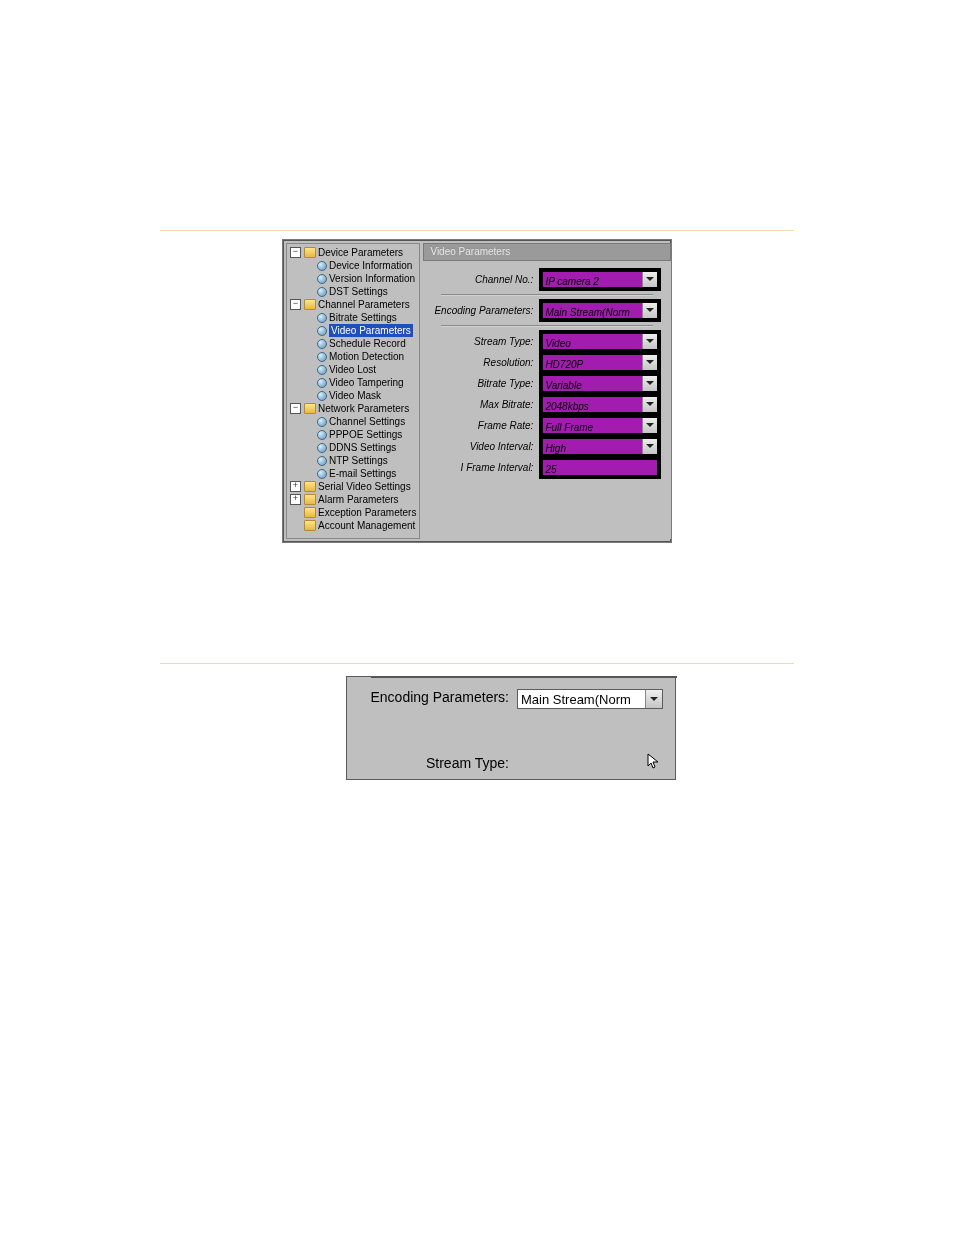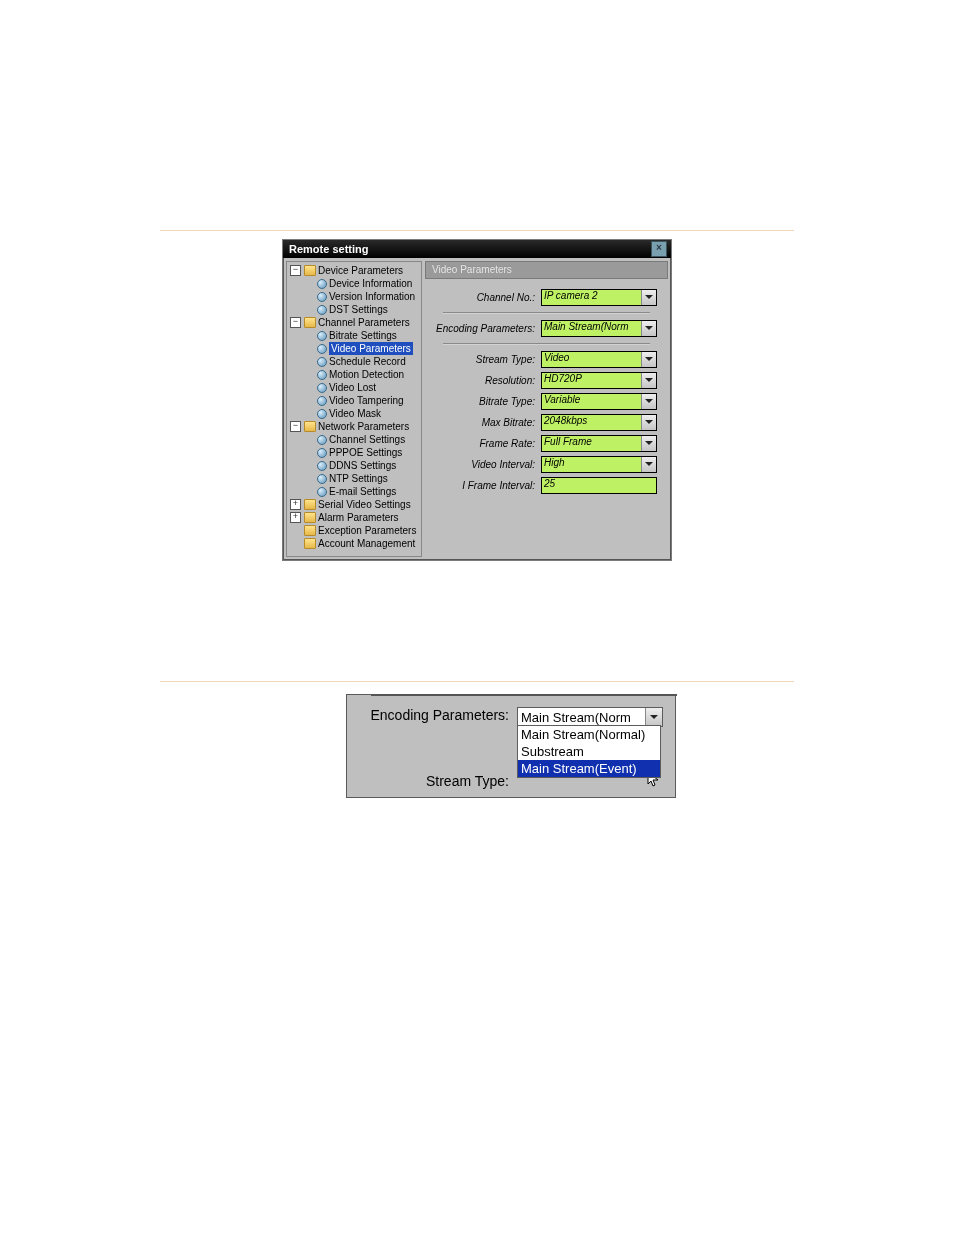--- a/index.html
+++ b/index.html
@@ -117,25 +117,25 @@
     font-style:italic;
   }
   .row .lbl {
     width:100px;
     text-align:right;
     font-size:10px;
     color:#000;
   }
   .combo, .txt {
     width:110px; height:15px;
-    background:#bef264;
-    border:1px solid #000000;
+    background:#a21caf;
+    border:4px solid #000000;
     font-size:10px;
     display:flex;
-    align-items:flex-start;
+    align-items:flex-end;
     padding:0 2px;
     position:relative;
   }
   .combo .arrow {
     position:absolute; right:0; top:0; bottom:0;
     width:14px;
     background:linear-gradient(#eee,#c5c5c5);
     border-left:1px solid #888;
     display:flex; align-items:center; justify-content:center;
   }
@@ -196,24 +196,20 @@
   }
   .cursor svg { width:14px; height:18px; }
 </style>
 </head>
 <body>
 
 <div class="top-gap"></div>
 <hr class="hr">
 
 <div class="win">
-  <div class="titlebar">
-    <span>Remote setting</span>
-    <span class="closebox">×</span>
-  </div>
   <div class="win-body">
 
     <div class="tree">
       <div class="tnode">
         <span class="pm">−</span>
         <span class="ticon folder"></span>
         <span>Device Parameters</span>
       </div>
       <div class="tnode ind1">
           <span class="pm blank"></span>
@@ -421,25 +417,20 @@
   <div class="snip-row">
     <span class="snip-lbl">Encoding Parameters:</span>
     <div class="snip-combo">
       <span>Main Stream(Norm</span>
       <span class="arrow">
           <span class="tri"></span>
         </span>
     </div>
   </div>
 
-  <div class="snip-list">
-    <div class="opt">Main Stream(Normal)</div>
-    <div class="opt">Substream</div>
-    <div class="opt hl">Main Stream(Event)</div>
-  </div>
 
   <div class="snip-row row2">
     <span class="snip-lbl">Stream Type:</span>
   </div>
 
   <div class="cursor" style="left:300px; top:76px;">
     <svg viewBox="0 0 14 18">
         <path d="M1 1 L1 13 L4 10 L6 15 L8 14 L6 9 L11 9 Z" fill="#fff" stroke="#000" stroke-width="1"></path>
       </svg>
   </div>

